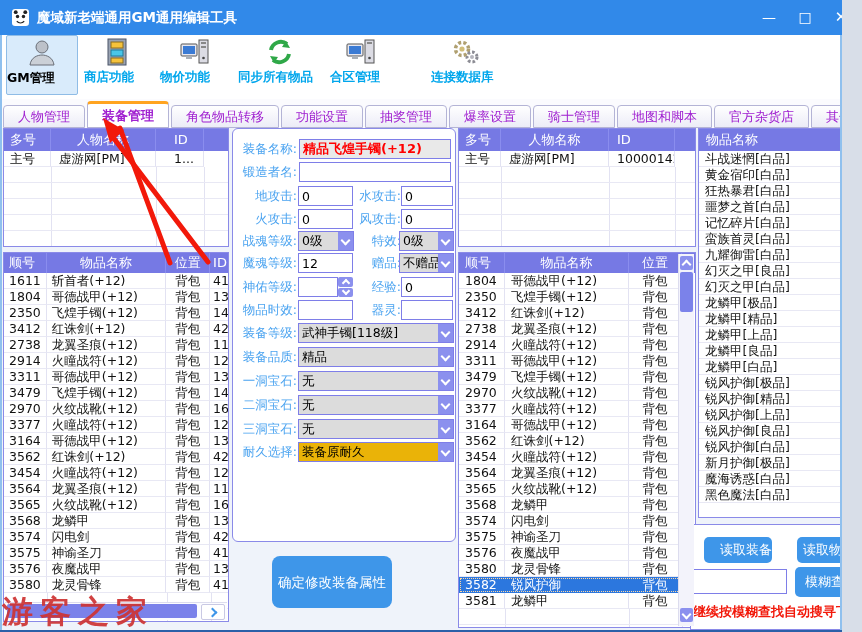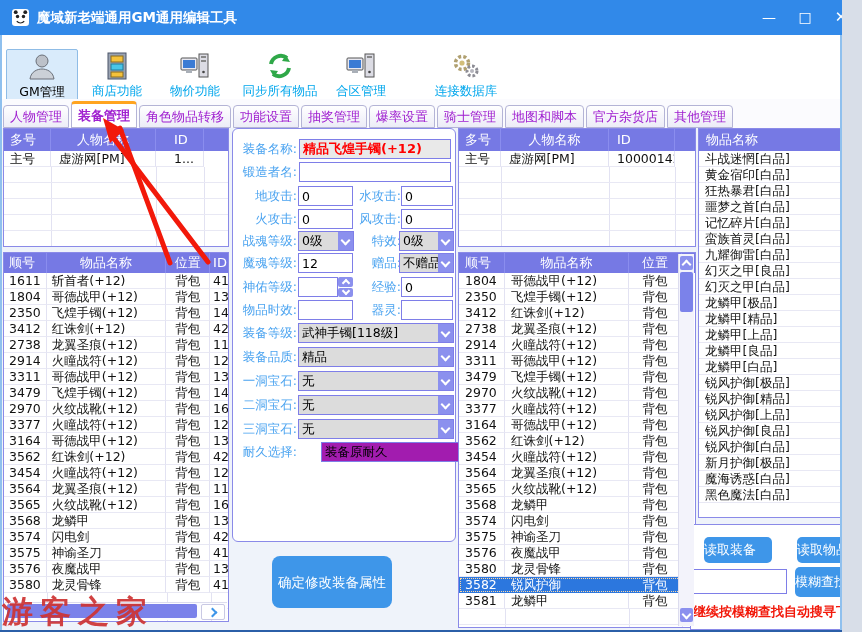--- a/index.html
+++ b/index.html
@@ -8,29 +8,29 @@
 
   
   .titlebar{position:absolute;left:0;top:0;width:862px;height:35px;background:#3189E9;display:flex;align-items:center;}
   .app-icon{width:17px;height:17px;margin-left:12px;}
   .title-text{color:#fff;font-size:13.5px;font-weight:bold;margin-left:8px;}
   .win-btn{position:absolute;top:0;height:35px;width:34px;color:#fff;font-size:14px;text-align:center;line-height:35px;cursor:default;}
   .wb-min{right:76px;} .wb-max{right:40px;} .wb-close{right:4px;font-size:15px;}
 
   
   .toolbar{position:absolute;left:0;top:35px;width:862px;height:64px;background:#FFFFFF;border-bottom:1px solid #E3E9F2;}
-  .titem{position:absolute;top:14px;height:58px;text-align:center;font-size:12.5px;color:#00A6EC;cursor:default;}
+  .titem{position:absolute;top:0;height:58px;font-size:12.5px;color:#00A6EC;cursor:default;font-weight:bold;}
   .titem .ticon{display:block;margin:1px auto 1px;width:32px;height:32px;}
   .titem .tlabel{display:block;line-height:16px;white-space:nowrap;}
   .titem.gm{color:#000;background:#D9EBFB;border:1px solid #8FBCE6;border-radius:2px;}
 
   
   .tabstrip-bg{position:absolute;left:0;top:99px;width:862px;height:29px;background:#FBFBFE;}
   .tabbar{position:absolute;left:3px;top:101px;height:27px;display:flex;align-items:flex-end;gap:2px;}
-  .tab{box-sizing:border-box;height:23px;line-height:21px;padding:0 6px;font-size:13px;color:#A020D0;background:linear-gradient(#FFFFFF,#ECECF7);border:1px solid #B4B4D6;border-radius:4px 4px 0 0;white-space:nowrap;cursor:default;}
+  .tab{box-sizing:border-box;height:23px;line-height:21px;padding:0 14px;font-size:13px;color:#A020D0;background:linear-gradient(#FFFFFF,#ECECF7);border:1px solid #B4B4D6;border-radius:4px 4px 0 0;white-space:nowrap;cursor:default;}
   .tab.active{height:27px;line-height:23px;background:#FFFFFF;border-top:3px solid #FFA420;font-weight:bold;}
 
   
   .tbl{position:absolute;display:flex;flex-direction:column;background:#fff;border:1px solid #8A8AE8;box-sizing:border-box;overflow:hidden;}
   .trow{display:flex;flex:0 0 16px;height:16px;box-sizing:border-box;}
   .tcell{box-sizing:border-box;border-right:1px solid #E2E2F2;border-bottom:1px solid #E8E8F4;font-size:12.5px;line-height:15px;color:#111;overflow:hidden;white-space:nowrap;}
   .thead{flex:0 0 22px;height:22px;background:#7679E4;}
   .thead .tcell{color:#fff;font-size:13px;line-height:21px;border-right:1px solid #8a8dee;border-bottom:none;}
   .tbl-litem .thead,.tbl-ritem .thead{flex:0 0 20px;height:20px;}
   .tbl-litem .thead .tcell,.tbl-ritem .thead .tcell{line-height:19px;}
@@ -83,36 +83,36 @@
   .h-thumb{position:absolute;left:2px;top:1px;height:14px;width:190px;background:#7B82EA;border-radius:2px;}
   .h-btn{position:absolute;right:2px;top:1px;width:22px;height:14px;background:#fff;border:1px solid #C9C9E4;border-radius:2px;display:flex;align-items:center;justify-content:center;}
 
   
   .form-panel{position:absolute;left:232px;top:128px;width:224px;height:414px;background:#fff;border:1px solid #8A8AE8;border-radius:6px;box-sizing:border-box;}
   .fl{position:absolute;left:0;width:64px;text-align:right;color:#4AA3F0;font-size:12.5px;line-height:20px;white-space:nowrap;}
   .fl2{position:absolute;left:122px;width:46px;text-align:right;color:#4AA3F0;font-size:12.5px;line-height:20px;white-space:nowrap;}
   .fi{position:absolute;height:20px;box-sizing:border-box;border:1px solid #7E7EE8;font-size:12.5px;padding:0 3px;background:#fff;color:#000;font-family:inherit;outline:none;}
   .name-input{color:#FF0000;font-weight:bold;background:#E9E9E9;font-size:13px;}
   .combo{position:absolute;height:20px;box-sizing:border-box;border:1px solid #7E7EE8;background:#DCDCDC;display:flex;cursor:default;}
-  .combo.bluish{background:#a21caf;margin-left:23px;}
+  .combo.bluish{background:#eab308;}
   .combo .ct{flex:1;font-size:12.5px;line-height:18px;padding-left:3px;overflow:hidden;white-space:nowrap;color:#000;}
   .combo .ca{width:15px;background:#8B90EE;display:flex;align-items:center;justify-content:center;}
   .spinner{position:absolute;left:105px;width:15px;height:20px;display:flex;flex-direction:column;gap:1px;}
   .spinner span{flex:1;background:#8B90EE;border-radius:2px;display:flex;align-items:center;justify-content:center;}
   .spinner .chev{width:4px;height:4px;}
   .big-btn{position:absolute;left:272px;top:556px;width:120px;height:52px;background:#3E96E9;border-radius:8px;color:#fff;font-size:13.5px;text-align:center;line-height:52px;cursor:default;white-space:nowrap;}
 
   
   .list-panel{position:absolute;left:698px;top:128px;width:163px;height:390px;background:#fff;border:1px solid #8A8AE8;box-sizing:border-box;overflow:hidden;}
   .list-header{height:22px;line-height:21px;background:#7679E4;color:#fff;font-size:13px;padding-left:7px;}
   .litem{height:16px;line-height:15px;box-sizing:border-box;border-bottom:1px solid #E8E8F4;padding-left:6px;font-size:12.5px;white-space:nowrap;overflow:hidden;color:#111;}
 
   
   .bottom-group{position:absolute;left:690px;top:524px;width:170px;height:106px;background:#fff;border:1px solid #8A8AE8;box-sizing:border-box;}
-  .btn{position:absolute;background:#3E96E9;color:#fff;border-radius:5px;text-align:left;font-size:13px;cursor:default;white-space:nowrap;}
+  .btn{position:absolute;background:#3E96E9;color:#fff;border-radius:5px;text-align:right;font-size:13px;cursor:default;white-space:nowrap;}
   .b-readequip{left:13px;top:12px;width:68px;height:26px;line-height:26px;}
   .b-readitem{left:106px;top:12px;width:58px;height:26px;line-height:26px;}
   .b-fuzzy{left:104px;top:42px;width:62px;height:30px;line-height:30px;}
   .search-input{position:absolute;left:2px;top:44px;width:94px;height:25px;box-sizing:border-box;border:1px solid #7E7EE8;font-size:13px;padding:0 3px;outline:none;font-family:inherit;}
   .hint{position:absolute;left:2px;top:78px;width:166px;color:#F2190A;font-size:13px;font-weight:bold;white-space:nowrap;overflow:hidden;}
 
   
   .watermark{position:absolute;left:2px;top:591px;font-family:"DejaVu Serif","Liberation Serif",serif;font-size:31px;font-weight:bold;color:#CE3333;letter-spacing:7px;z-index:60;opacity:.92;white-space:nowrap;}
   .arrow-overlay{position:absolute;left:60px;top:110px;width:160px;height:165px;z-index:55;pointer-events:none;}
   .red-sliver{position:absolute;left:858px;top:108px;width:4px;height:20px;background:#E03030;z-index:40;}

